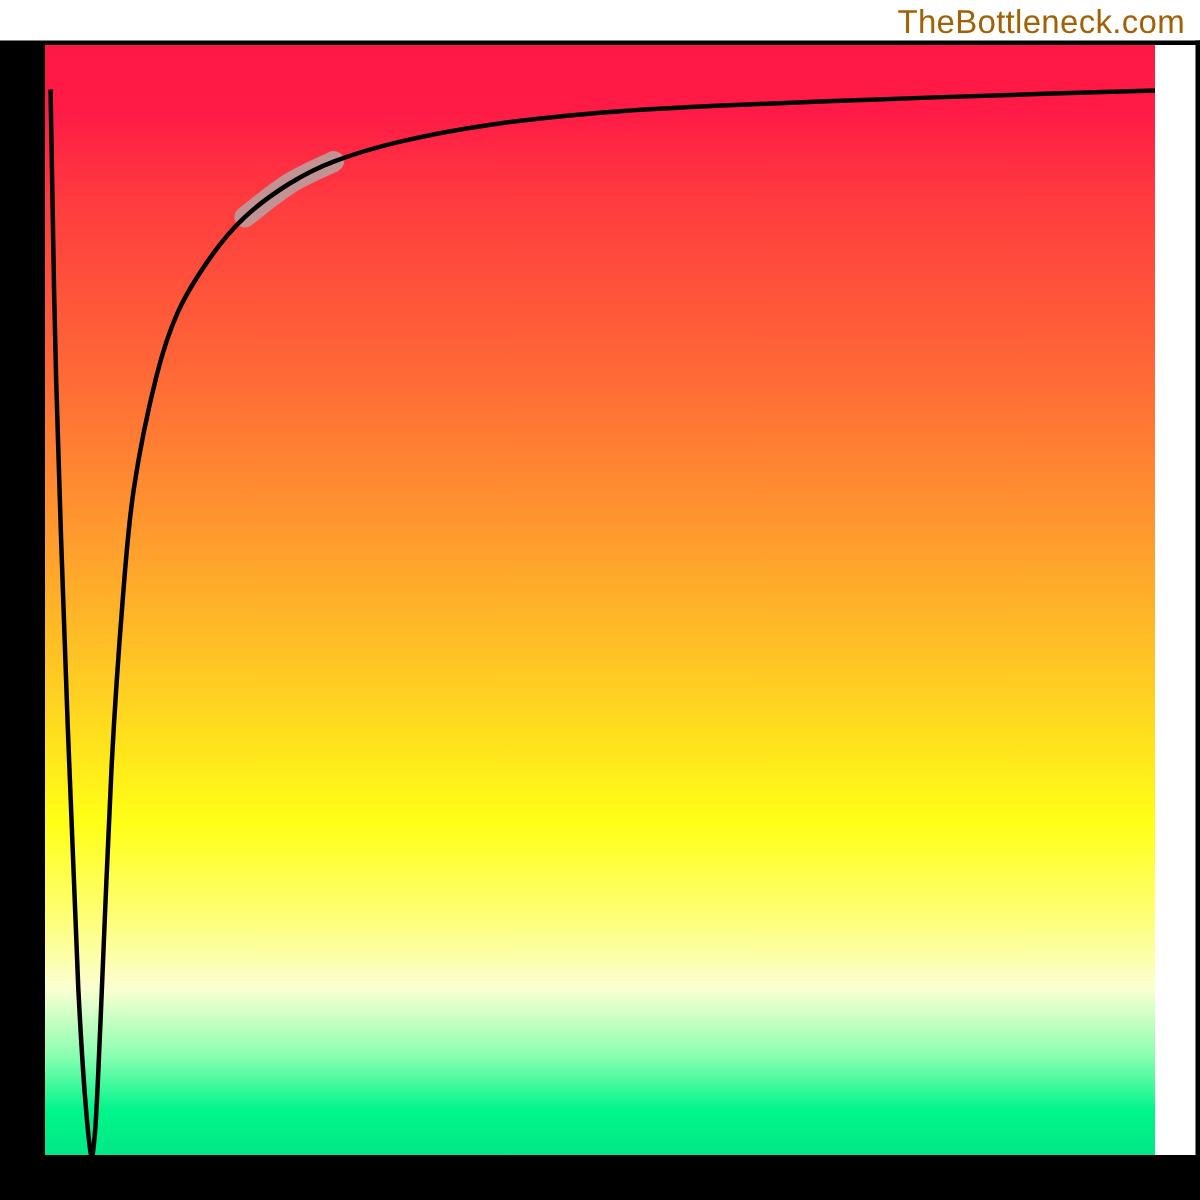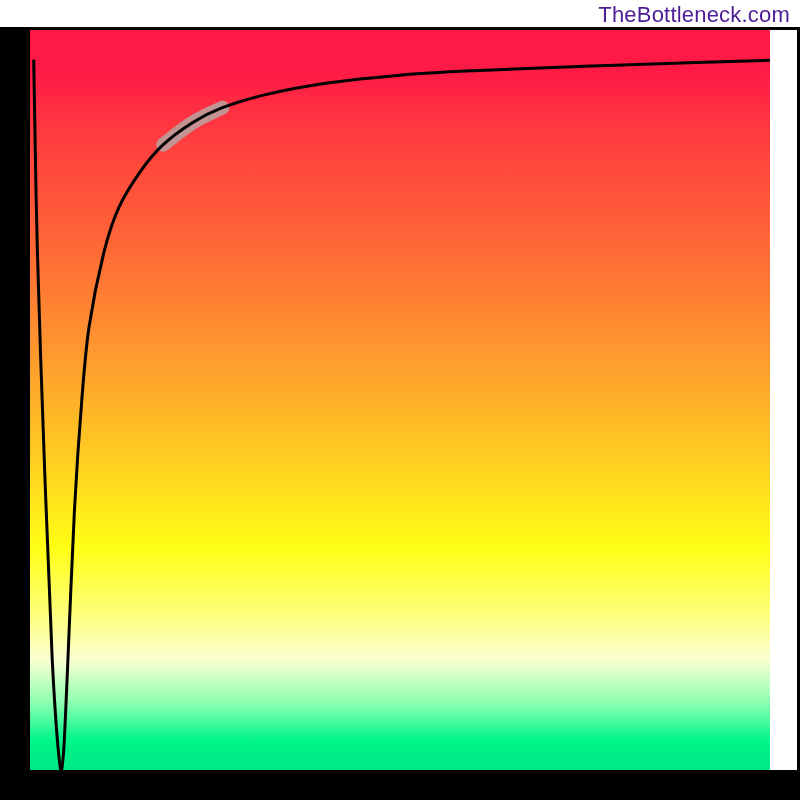--- a/index.html
+++ b/index.html
@@ -8,21 +8,21 @@
     position: relative;
     width: 800px;
     height: 800px;
   }
   .attribution {
     position: absolute;
     top: 2px;
     right: 10px;
     font-family: Arial, Helvetica, sans-serif;
     font-size: 22px;
-    color: #4c1d95;
+    color: #a16207;
     font-weight: 400;
     letter-spacing: 0.2px;
   }
   .plot {
     position: absolute;
     left: 0;
     top: 0;
     width: 800px;
     height: 800px;
   }

